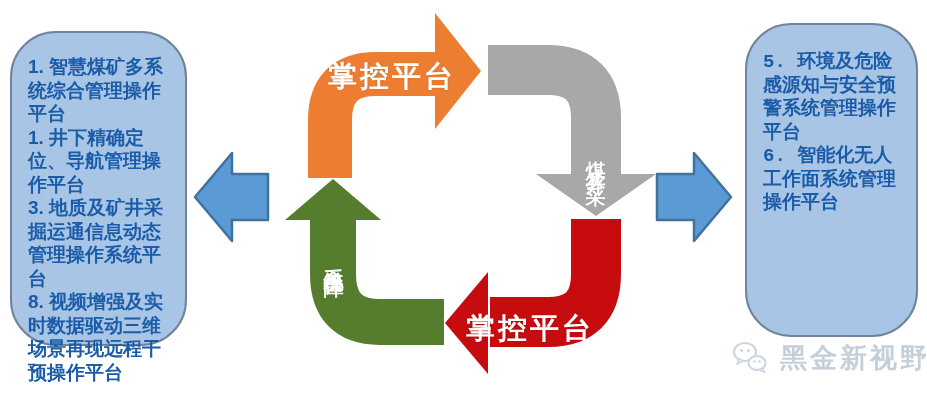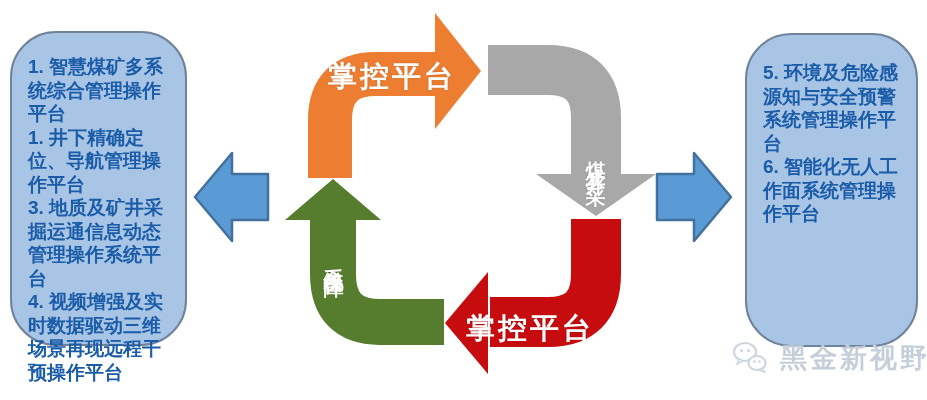--- a/index.html
+++ b/index.html
@@ -7,21 +7,21 @@
     position:relative; width:927px; height:400px; background:#ffffff;
     font-family:"Liberation Sans","DejaVu Sans",sans-serif; overflow:hidden;padding-left:28px;
   }
   
   .panel {
     position:absolute; background:#a9c5e6; border:2px solid #71829b;
     border-radius:46px; color:#1a5ca8; font-weight:bold; font-size:19px;
     line-height:23.5px; box-sizing:border-box;
   }
   .panel.left  { left:10px;  top:31px; width:177px; height:315px; padding:22px 11px 0 16px; }
-  .panel.right { left:745px; top:33px; width:173px; height:314px; padding:26px 9px 0 16px; }
+  .panel.right { left:745px; top:23px; width:173px; height:314px; padding:26px 9px 0 16px;font-family:Liberation Mono, monospace; }
   .panel-item { margin:0; }
 
   .cycle-svg { position:absolute; left:0; top:0; }
   .cycle-svg path { fill:none; }
   .side-arrow { stroke:#41719C; stroke-width:2.5; stroke-linejoin:round; }
 
   
   .cycle-label {
     position:absolute; color:#ffffff; font-weight:bold; font-size:29px;
     text-align:center; letter-spacing:3px; text-shadow:0 0 2px rgba(0,0,0,0.15);
@@ -57,21 +57,21 @@
 </style>
 </head>
 <body>
 
 <div class="stage">
 
   <div class="panel left">
     <div class="panel-item">1. 智慧煤矿多系统综合管理操作平台</div>
     <div class="panel-item">1. 井下精确定位、导航管理操作平台</div>
     <div class="panel-item">3. 地质及矿井采掘运通信息动态管理操作系统平台</div>
-    <div class="panel-item">4. 视频增强及实时数据驱动三维场景再现远程干预操作平台</div>
+    <div class="panel-item">8. 视频增强及实时数据驱动三维场景再现远程干预操作平台</div>
   </div>
 
   <div class="panel right">
     <div class="panel-item">5. 环境及危险感源知与安全预警系统管理操作平台</div>
     <div class="panel-item">6. 智能化无人工作面系统管理操作平台</div>
   </div>
 
   <svg class="cycle-svg" width="927" height="400" viewBox="0 0 927 400">
 
     <path d="M330 178 L330 120 Q330 74 376 74 L436 74" stroke-width="44" stroke="#ED7D31"></path>

